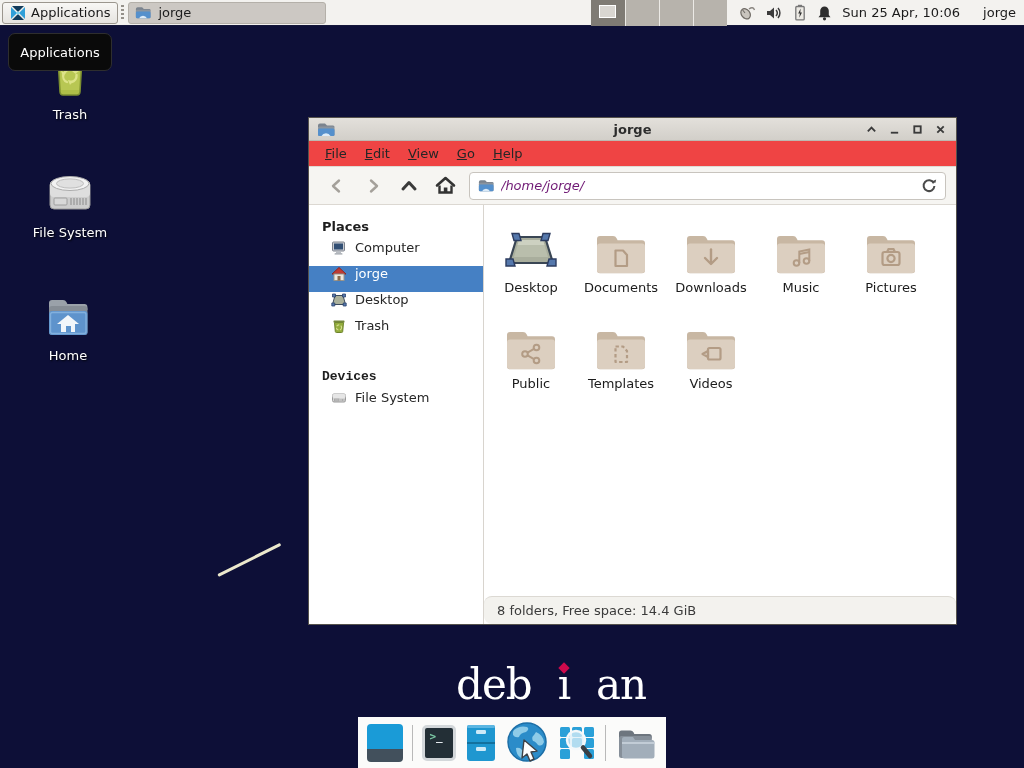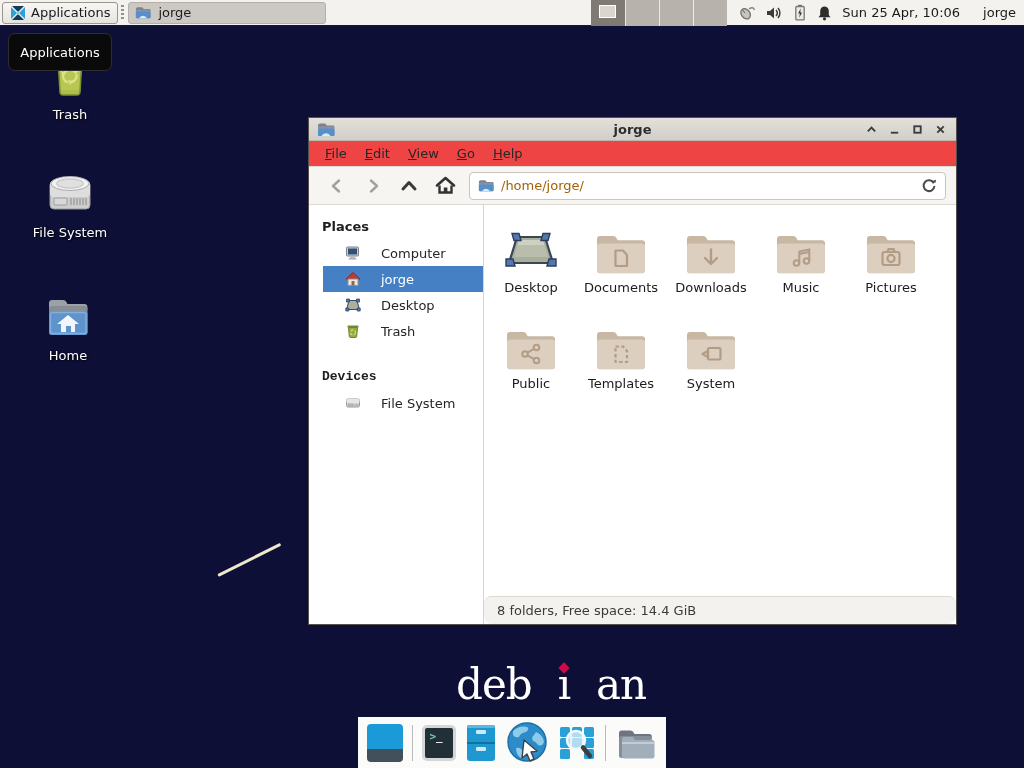--- a/index.html
+++ b/index.html
@@ -95,28 +95,28 @@
     display:flex; align-items:center; padding:0 10px;
   }
   .nav-btn { width:36px; height:30px; display:flex; align-items:center; justify-content:center; }
   .location {
     flex:1; height:28px; margin-left:6px; background:#fff;
     border:1px solid #c8c4be; border-radius:4px;
     display:flex; align-items:center; gap:7px; padding:0 8px;
   }
   .location input {
     flex:1; border:none; outline:none; background:transparent;
-    font-family:inherit; font-size:13px; color:#a16207;
+    font-family:inherit; font-size:13px; color:#701a75;font-style:italic;
   }
 
   .window-body { flex:1; display:flex; min-height:0; }
   .sidebar { width:175px; flex:0 0 175px; background:#fff; border-right:1px solid #d8d4ce; padding-top:9px; }
   .side-header { font-weight:bold; color:#1e1e1e; padding:5px 0 6px 13px; }
   .side-header.devices { margin-top:20px;font-family:Liberation Mono, monospace; }
-  .side-item { height:26px; display:flex; align-items:center; gap:20px; padding-left:22px; color:#262626;margin-left:14px; }
+  .side-item { height:26px; display:flex; gap:8px; padding-left:22px; color:#262626; }
   .side-item.selected { background:#4580c4; color:#fff; }
 
   .main-pane { flex:1; display:flex; flex-direction:column; background:#fff; min-width:0; }
   .icon-grid { flex:1; display:flex; flex-wrap:wrap; align-content:flex-start; padding:13px 0 0 2px; overflow:hidden; }
   .grid-item { width:90px; height:96px; display:flex; flex-direction:column; align-items:center; }
   .icon-box { height:56px; display:flex; align-items:flex-end; justify-content:center; }
   .grid-label { margin-top:6px; color:#1c1c1c; }
 
   .statusbar {
     height:28px; flex:0 0 28px; background:#f3f2ee; border-top:1px solid #dcd9d3;
@@ -553,21 +553,21 @@
           <span class="icon-box">
             <svg width="54" height="44" viewBox="0 0 54 44">
               <path d="M3,9 q0,-3 3,-3 h13 q2.6,0 3.6,2.2 l1,2 H48 q3,0 3,3 v27 q0,3 -3,3 H6 q-3,0 -3,-3 Z" fill="#c8b7a3"></path>
               <rect x="3" y="13.5" width="48" height="29.5" rx="3" fill="#dccfc0"></rect>
               <g stroke="#b39c85" stroke-width="2.2" fill="none" stroke-linejoin="round">
                 <rect x="24" y="22" width="12.5" height="11.5" rx="1.5"></rect>
                 <polygon points="24,25 18.5,28 24,31"></polygon>
               </g>
             </svg>
           </span>
-          <span class="grid-label">System</span>
+          <span class="grid-label">Videos</span>
         </div>
 
       </div>
       <div class="statusbar">
         <span>8 folders, Free space: 14.4 GiB</span>
       </div>
     </div>
   </div>
 </div>
 

